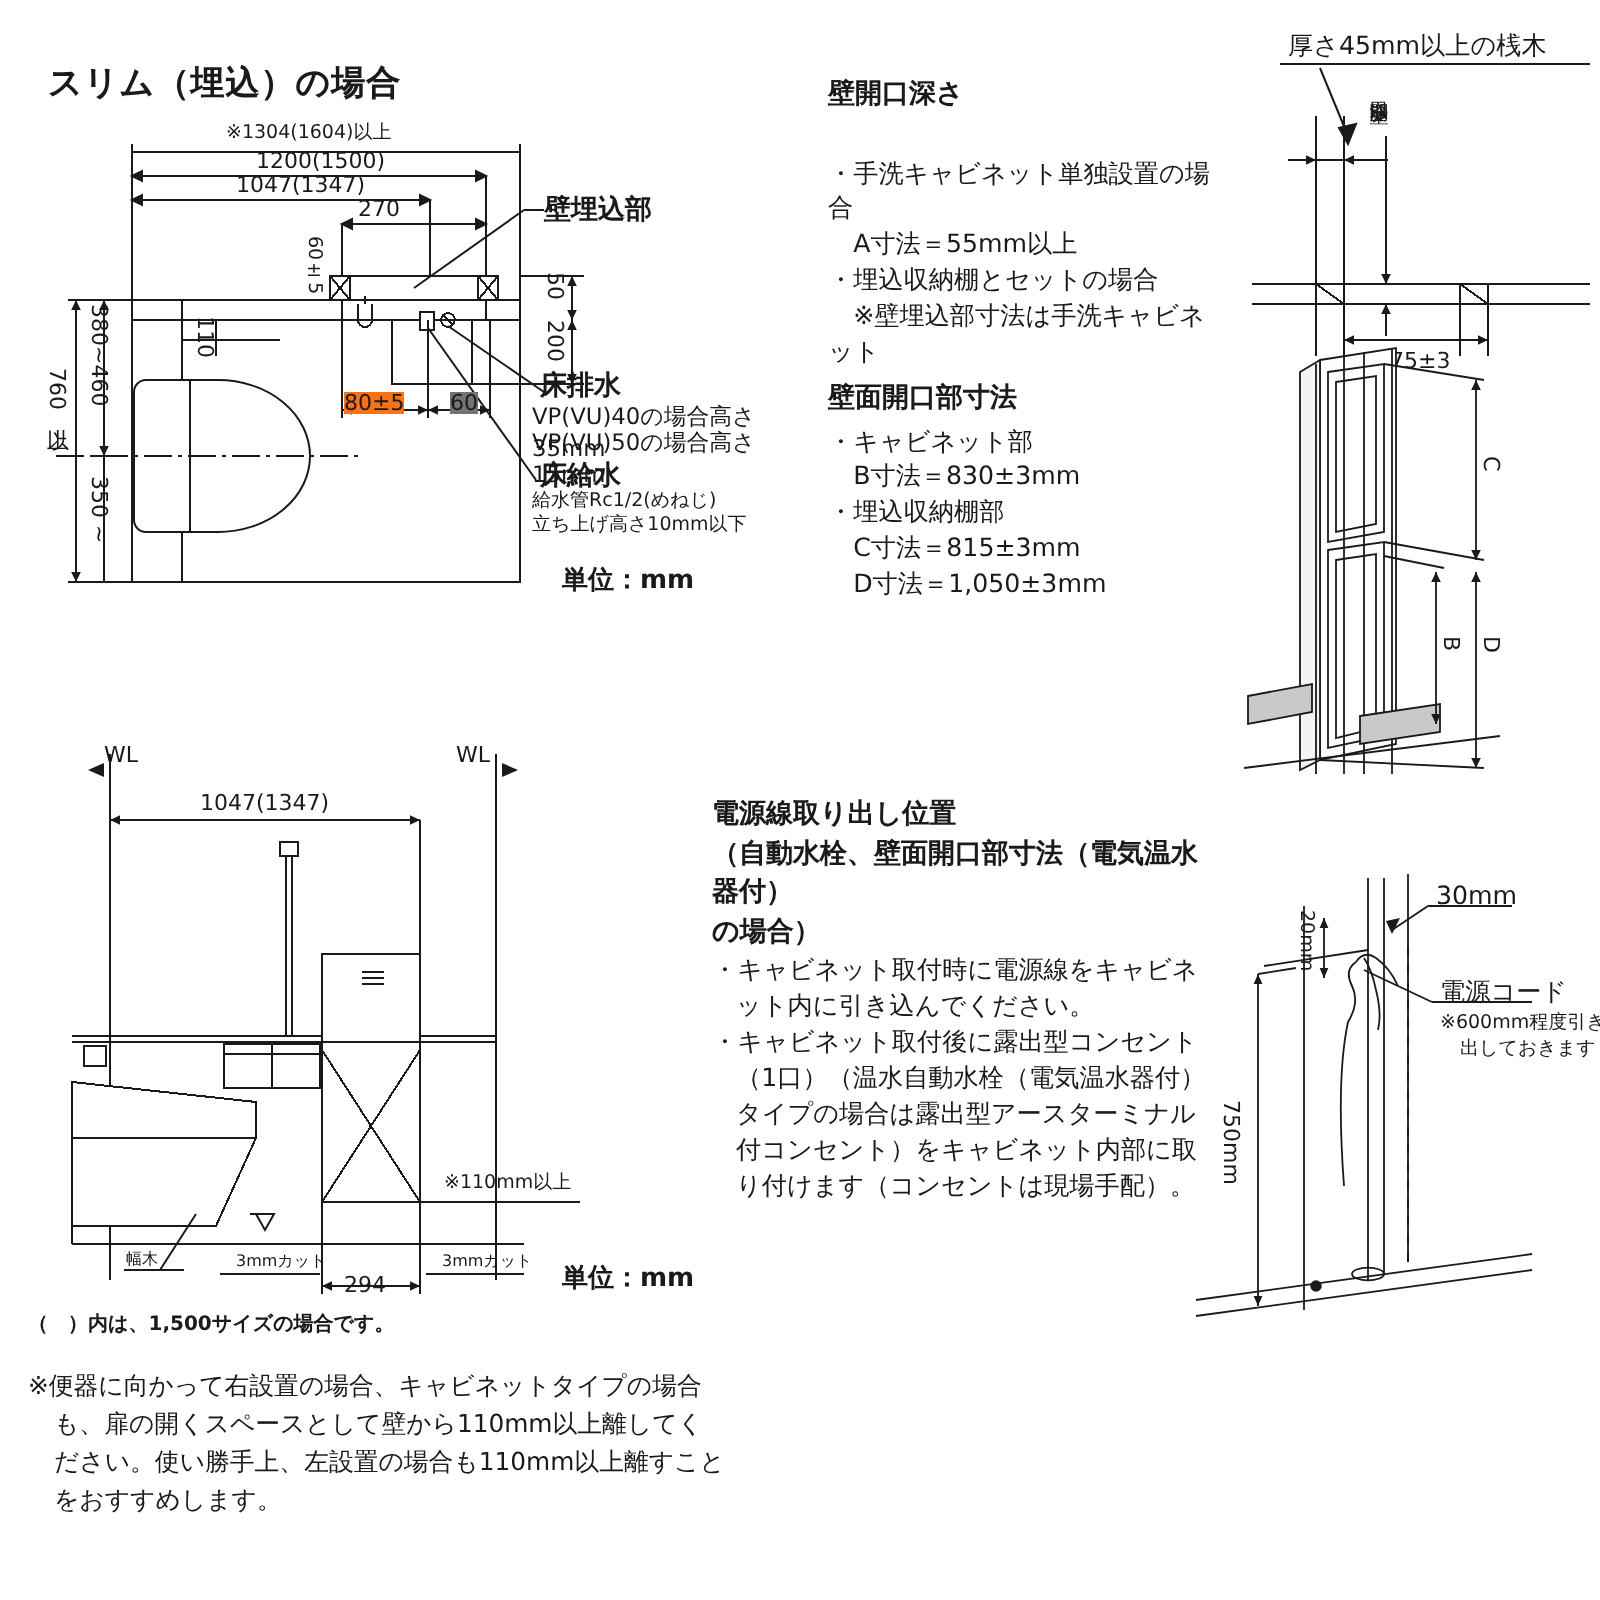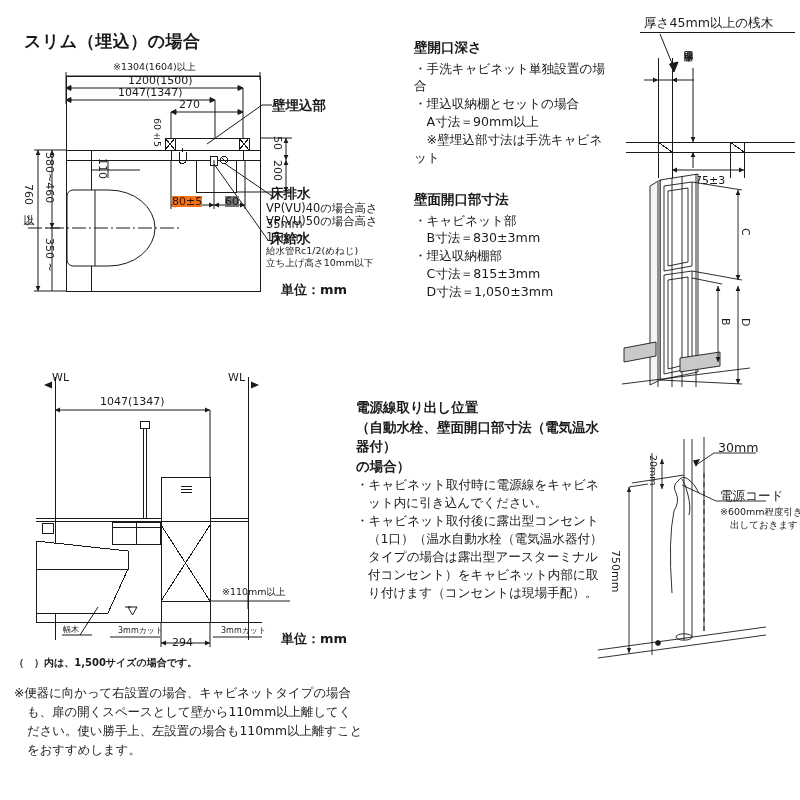--- a/index.html
+++ b/index.html
@@ -168,23 +168,23 @@
   <div class="abs bdy-s" style="left:266px;top:201px;">VP(VU)40の場合高さ35mm</div>
   <div class="abs bdy-s" style="left:266px;top:214px;">VP(VU)50の場合高さ15mm</div>
   <div class="abs hdr" style="left:270px;top:229px;">床給水</div>
   <div class="abs dim-s" style="left:266px;top:246px;">給水管Rc1/2(めねじ)</div>
   <div class="abs dim-s" style="left:266px;top:258px;">立ち上げ高さ10mm以下</div>
   <div class="abs unit" style="left:281px;top:281px;">単位：mm</div>
 </div>
 
 <div class="abs" style="left:414px;top:38px;width:200px;">
   <div class="hdr">壁開口深さ</div>
-  <div class="bdy" style="margin-top:2px;">・手洗キャビネット単独設置の場合</div>
+  <div class="bdy" style="margin-top:20px;">・手洗キャビネット単独設置の場合</div>
+  <div class="bdy">　A寸法＝55mm以上</div>
   <div class="bdy">・埋込収納棚とセットの場合</div>
-  <div class="bdy">　A寸法＝90mm以上</div>
   <div class="bdy">　※壁埋込部寸法は手洗キャビネット</div>
 </div>
 
 <div class="abs" style="left:414px;top:190px;width:200px;">
   <div class="hdr">壁面開口部寸法</div>
   <div class="bdy" style="margin-top:2px;">・キャビネット部</div>
   <div class="bdy">　B寸法＝830±3mm</div>
   <div class="bdy">・埋込収納棚部</div>
   <div class="bdy">　C寸法＝815±3mm</div>
   <div class="bdy">　D寸法＝1,050±3mm</div>

